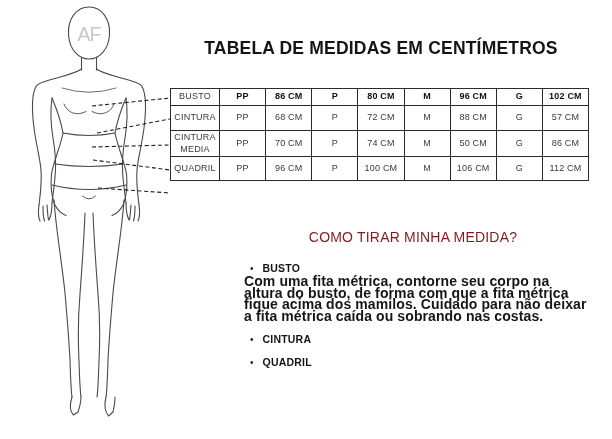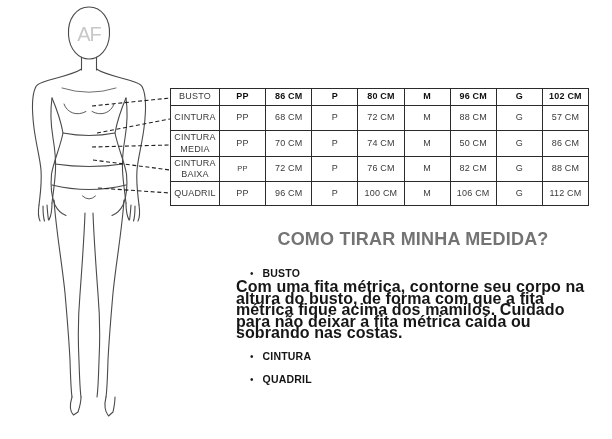--- a/index.html
+++ b/index.html
@@ -32,28 +32,28 @@
   }
   table.size-table col.c-label{width:49px;}
   tr.r0{height:17px;} tr.r1{height:25px;} tr.r2{height:26px;padding-left:37px;} tr.r3{height:25px;} tr.r4{height:24px;}
   tr.r0 td.v{font-weight:bold;color:#101010;}
   tr.r3 td.v0{font-size:7.5px;}
   td.lbl{color:#3a3a3a;}
 
   
   .howto{position:absolute;left:236px;top:229px;width:354px;}
   .howto-heading{
-    font-size:18px;font-weight:bold;text-align:center;letter-spacing:.2px;
-    margin:0 0 17px 0;color:#737373;white-space:nowrap;
+    font-size:14px;font-weight:normal;text-align:center;letter-spacing:.2px;
+    margin:0 0 17px 0;color:#7f1d1d;white-space:nowrap;
   }
   .howto-item{margin-bottom:11px;}
   .term-line{display:flex;align-items:baseline;margin:0 0 2px 14px;}
   .bullet{font-size:10px;margin-right:9px;line-height:1;}
   .term{font-size:10.5px;font-weight:bold;letter-spacing:.2px;color:#141414;}
-  .desc{font-size:16px;font-weight:bold;line-height:11.6px;color:#161616;letter-spacing:.1px;}
+  .desc{font-size:14px;font-weight:bold;line-height:11.6px;color:#161616;letter-spacing:.1px;margin-left:8px;}
 </style>
 </head>
 <body>
 
 <div class="stage">
 
   <svg class="croquis" width="612" height="439" viewBox="0 0 612 439">
     <g fill="none" stroke="#4a4a4a" stroke-width="1.1" stroke-linejoin="round" stroke-linecap="round">
 
       <path d="M89,7 C76,7 67.5,19.5 68.5,35 C69.5,50 79,59 89,59 C99,59 108.5,50 109.5,35 C110.5,19.5 102,7 89,7 Z"></path>
@@ -97,20 +97,21 @@
 
     <g stroke="#1f1f1f" stroke-width="1.1" stroke-dasharray="4 2.6" fill="none">
       <path d="M92,106 L170,98"></path>
       <path d="M97,133 L170,119"></path>
       <path d="M92,147 L170,145"></path>
       <path d="M93,160 L170,170"></path>
       <path d="M98,188 L170,193"></path>
     </g>
   </svg>
 
+  <div class="page-title">TABELA DE MEDIDAS EM  CENTÍMETROS</div>
 
   <table class="size-table">
     <colgroup>
       <col class="c-label">
         <col>
         <col>
         <col>
         <col>
         <col>
         <col>
@@ -144,31 +145,20 @@
         <td class="lbl">CINTURA MEDIA</td>
         <td class="v v0">PP</td>
         <td class="v">70 CM</td>
         <td class="v">P</td>
         <td class="v">74 CM</td>
         <td class="v">M</td>
         <td class="v">50 CM</td>
         <td class="v">G</td>
         <td class="v">86 CM</td>
       </tr>
-      <tr class="r3">
-        <td class="lbl">CINTURA BAIXA</td>
-        <td class="v v0">PP</td>
-        <td class="v">72 CM</td>
-        <td class="v">P</td>
-        <td class="v">76 CM</td>
-        <td class="v">M</td>
-        <td class="v">82 CM</td>
-        <td class="v">G</td>
-        <td class="v">88 CM</td>
-      </tr>
       <tr class="r4">
         <td class="lbl">QUADRIL</td>
         <td class="v v0">PP</td>
         <td class="v">96 CM</td>
         <td class="v">P</td>
         <td class="v">100 CM</td>
         <td class="v">M</td>
         <td class="v">106 CM</td>
         <td class="v">G</td>
         <td class="v">112 CM</td>

